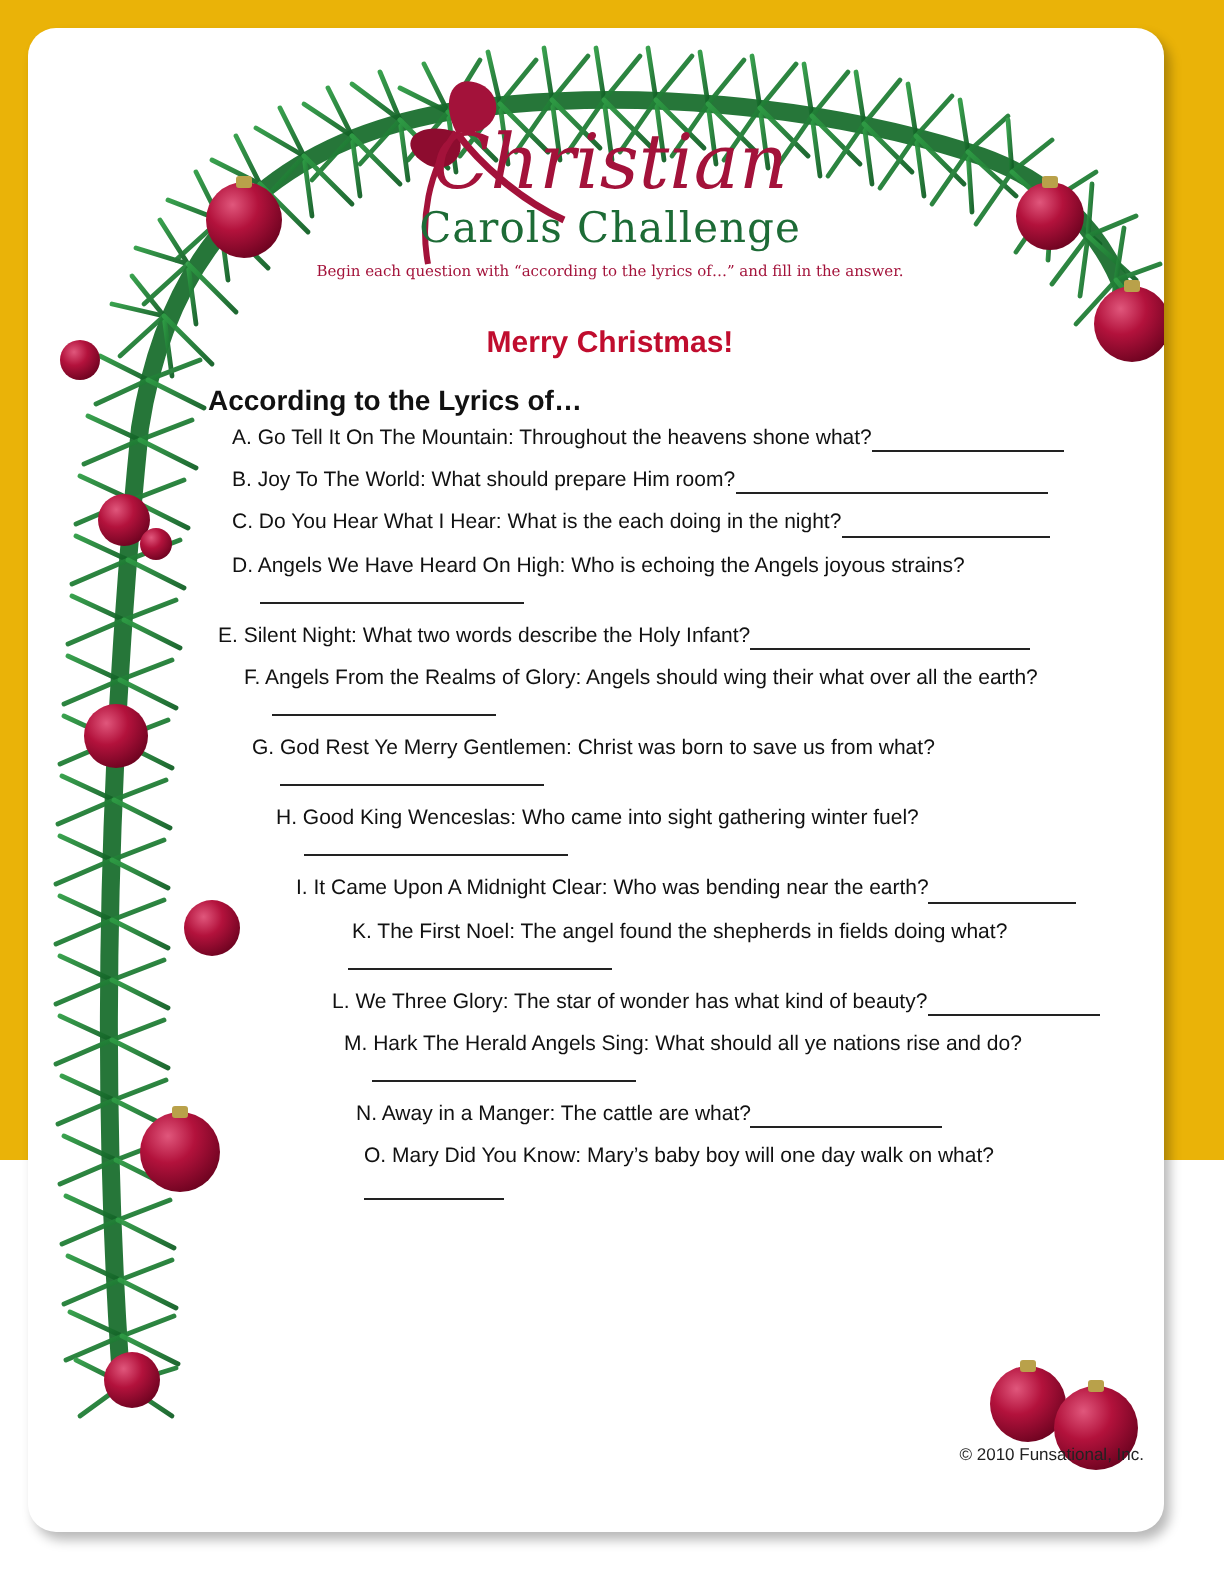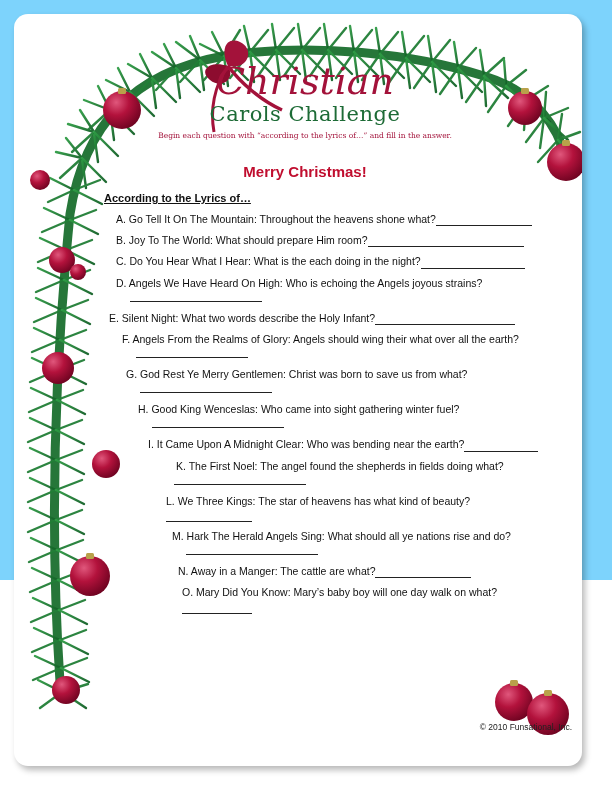--- a/index.html
+++ b/index.html
@@ -11,21 +11,21 @@
     width: 612px;
     height: 792px;
     overflow: hidden;
     font-family: "Liberation Sans", sans-serif;
   }
 
   #page {
     position: relative;
     width: 612px;
     height: 580px;
-    background: #7dd3fc;
+    background: #eab308;
   }
 
   
   #sheet {
     position: absolute;
     left: 14px;
     top: 14px;
     width: 568px;
     height: 752px;
     background: #ffffff;
@@ -79,24 +79,23 @@
     font-size: 15px;
     font-weight: bold;
     color: #c00d2e;
   }
 
   
   #instruction {
     position: absolute;
     left: 104px;
     top: 192px;
-    font-size: 11px;
+    font-size: 14px;
     font-weight: bold;
     color: #111111;
-    text-decoration: underline;
   }
 
   #questions {
     position: absolute;
     left: 104px;
     top: 212px;
     width: 448px;
   }
   .q {
     font-size: 10.5px;
@@ -397,21 +396,21 @@
       <div class="q" style="margin-left: 5px;"><span>E.</span> <span>Silent Night: What two words describe the Holy Infant?</span><span class="line" style="width: 140px;"></span></div>
       <div class="q wrap2" style="margin-left: 18px;"><span>F.</span> <span>Angels From the Realms of Glory: Angels should wing their what over all the earth?</span></div>
       <div class="cont-line" style="width: 112px; margin-left: 32px;"></div>
       <div class="q wrap2" style="margin-left: 22px;"><span>G.</span> <span>God Rest Ye Merry Gentlemen: Christ was born to save us from what?</span></div>
       <div class="cont-line" style="width: 132px; margin-left: 36px;"></div>
       <div class="q wrap2" style="margin-left: 34px;"><span>H.</span> <span>Good King Wenceslas: Who came into sight gathering winter fuel?</span></div>
       <div class="cont-line" style="width: 132px; margin-left: 48px;"></div>
       <div class="q" style="margin-left: 44px;"><span>I.</span> <span>It Came Upon A Midnight Clear: Who was bending near the earth?</span><span class="line" style="width: 74px;"></span></div>
       <div class="q wrap2" style="margin-left: 56px; padding-left: 16px;"><span>K.</span> <span>The First Noel: The angel found the shepherds in fields doing what?</span></div>
       <div class="cont-line" style="width: 132px; margin-left: 70px;"></div>
-      <div class="q" style="margin-left: 62px;"><span>L.</span> <span>We Three Kings: The star of heavens has what kind of beauty?</span><span class="line" style="width: 86px;"></span></div>
+      <div class="q" style="margin-left: 62px;"><span>L.</span> <span>We Three Glory: The star of wonder has what kind of beauty?</span><span class="line" style="width: 86px;"></span></div>
       <div class="q wrap2" style="margin-left: 68px;"><span>M.</span> <span>Hark The Herald Angels Sing: What should all ye nations rise and do?</span></div>
       <div class="cont-line" style="width: 132px; margin-left: 82px;"></div>
       <div class="q" style="margin-left: 74px;"><span>N.</span> <span>Away in a Manger: The cattle are what?</span><span class="line" style="width: 96px;"></span></div>
       <div class="q" style="margin-left: 78px;"><span>O.</span> <span>Mary Did You Know: Mary’s baby boy will one day walk on what?</span><span class="line" style="width: 70px;"></span></div>
     </div>
 
   <div id="copyright">© 2010 Funsational, Inc.</div>
 </div>
 
 </body></html>

